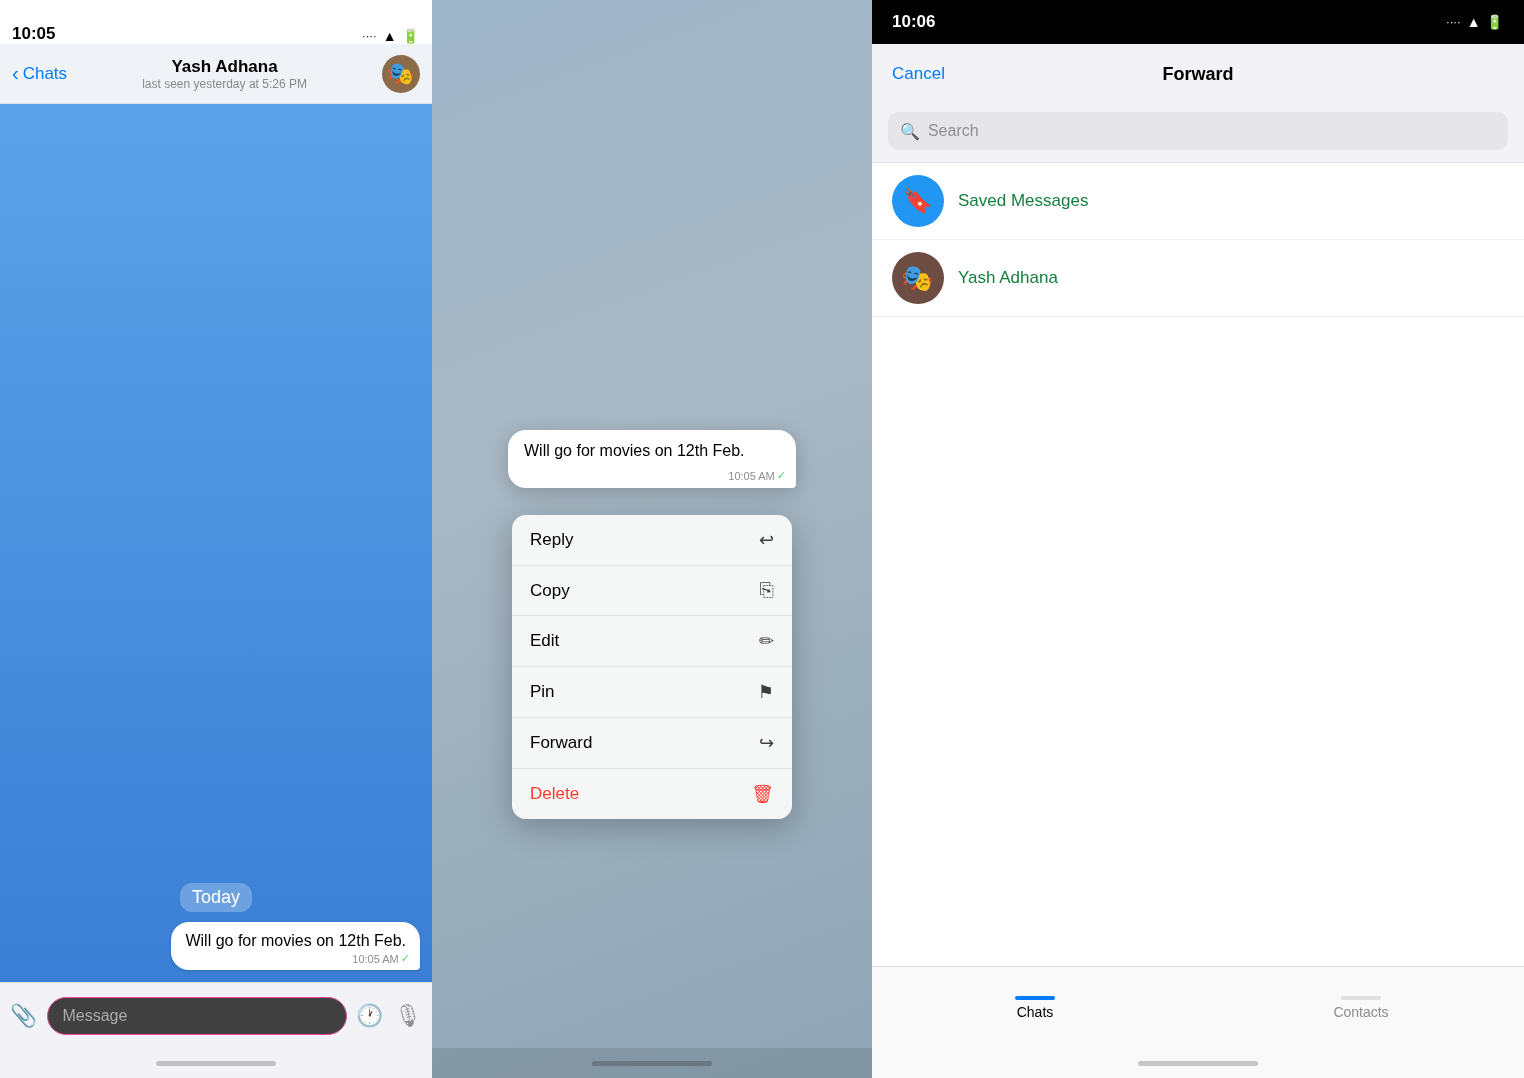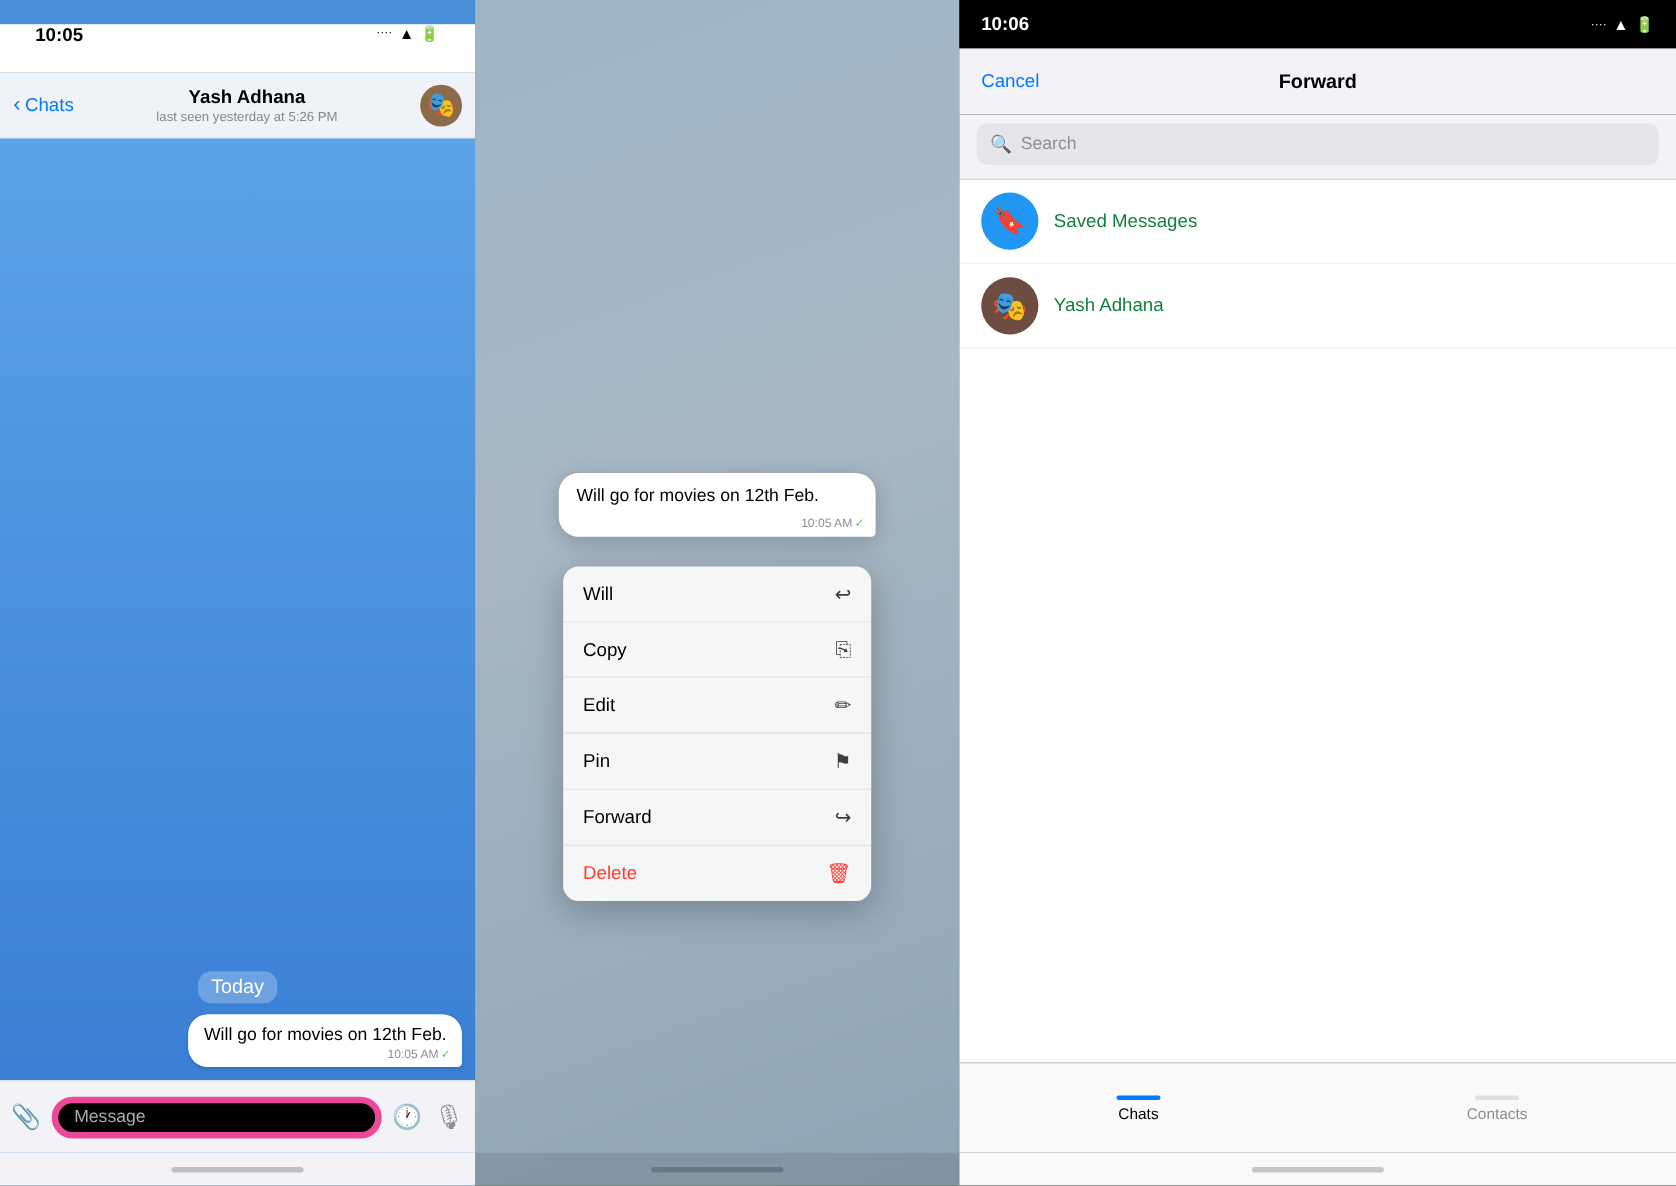--- a/index.html
+++ b/index.html
@@ -20,24 +20,23 @@
       display: flex;
       flex-direction: column;
       background: #4a90d9;
       position: relative;
       flex-shrink: 0;
     }
     .status-bar-1 {
       background: #fff;
       height: 44px;
       display: flex;
-      align-items: flex-start;
+      align-items: flex-end;
       justify-content: space-between;
-      padding: 0 32px;
-      margin-top: 22px;
+      padding: 0 12px;
     }
     .status-time-1 {
       font-size: 17px;
       font-weight: 600;
       color: #000;
     }
     .status-icons-1 {
       display: flex;
       align-items: center;
       gap: 6px;
@@ -126,27 +125,27 @@
       background: #f2f2f7;
       height: 66px;
       display: flex;
       align-items: center;
       padding: 0 10px;
       gap: 10px;
       border-top: 1px solid #e0e0e0;
     }
     .input-field {
       flex: 1;
-      background: #000000;
+      background: #404040;
       border-radius: 22px;
       height: 38px;
       display: flex;
       align-items: center;
       padding: 0 14px;
-      border: 6px solid #ec4899;
+      border: 1px solid #ec4899;
     }
     .input-placeholder {
       color: #aaa;
       font-size: 16px;
     }
     .icon-btn {
       color: #8e8e93;
       font-size: 22px;
       cursor: pointer;
     }
@@ -434,21 +433,21 @@
     <div style="position:absolute; top:430px; left:50%; transform:translateX(-50%); background:#fff; border-radius:18px 18px 4px 18px; padding:12px 16px 28px 16px; width:288px; font-size:16px; color:#000; box-shadow:0 4px 20px rgba(0,0,0,0.2); z-index:3;">
       <span>Will go for movies on 12th Feb.</span>
       <div style="position:absolute; bottom:6px; right:10px; font-size:11px; color:#8e8e93; display:flex; align-items:center; gap:2px;">
         <span>10:05 AM</span>
         <span style="color:#4cd964;">✓</span>
       </div>
     </div>
 
     <div class="ctx-menu" style="position:absolute; top:515px; left:50%; transform:translateX(-50%); z-index:4;">
       <div class="ctx-item">
-        <span class="ctx-item-label">Will</span>
+        <span class="ctx-item-label">Reply</span>
         <span class="ctx-icon">↩</span>
       </div>
       <div class="ctx-item">
         <span class="ctx-item-label">Copy</span>
         <span class="ctx-icon">⎘</span>
       </div>
       <div class="ctx-item">
         <span class="ctx-item-label">Edit</span>
         <span class="ctx-icon">✏</span>
       </div>

